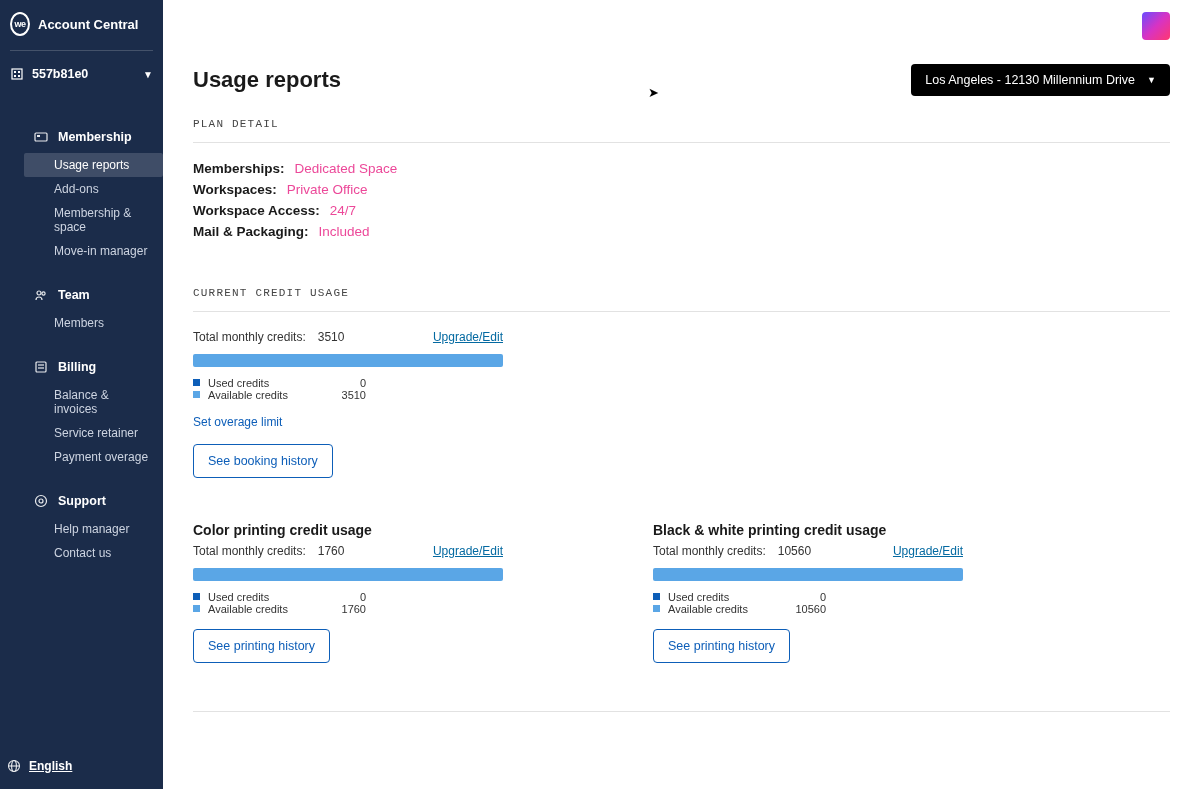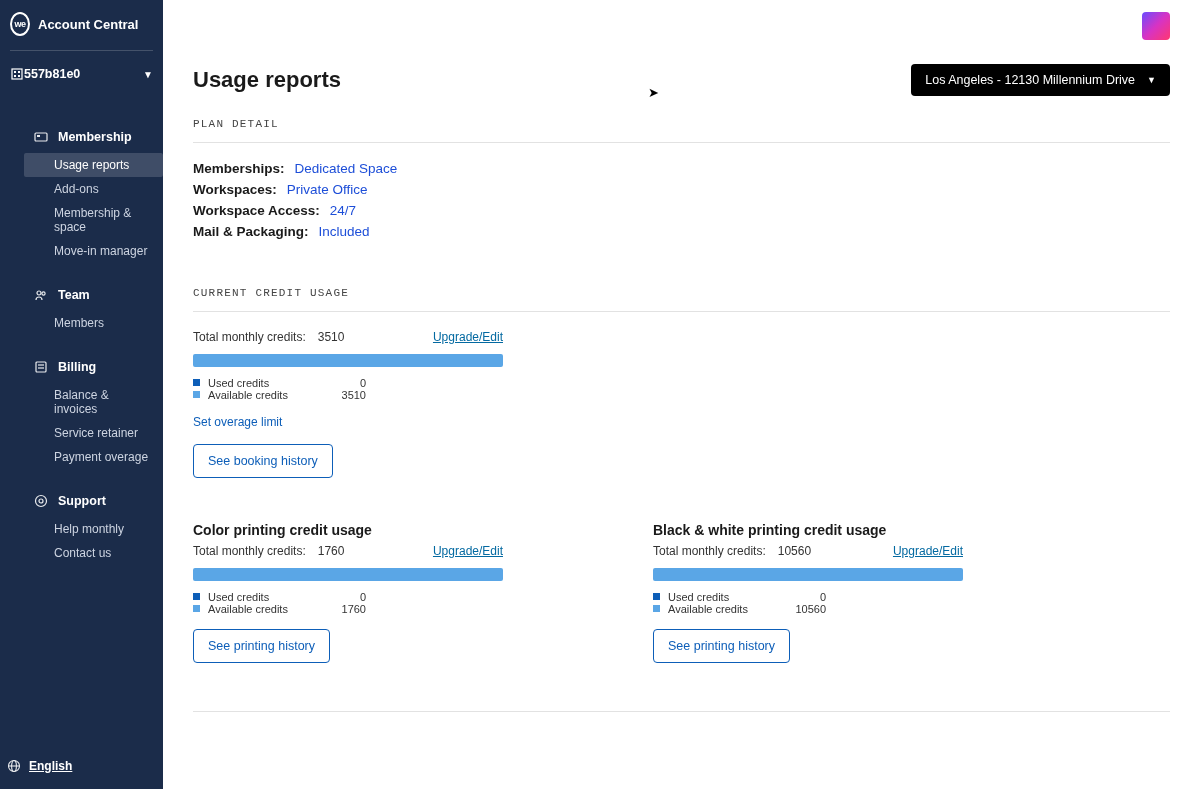--- a/index.html
+++ b/index.html
@@ -7,21 +7,21 @@
 
 .app { display: flex; height: 100%; }
 
 
 .sidebar { width: 163px; background: #1b2c4a; color: #fff; display: flex; flex-direction: column; font-size: 12px; position: relative; }
 .sidebar .brand { display: flex; align-items: center; gap: 8px; padding: 12px 10px 14px 10px; }
 .sidebar .brand .logo { width: 20px; height: 24px; border: 2px solid #fff; border-radius: 50%; display: flex; align-items: center; justify-content: center; font-size: 9px; font-weight: 700; letter-spacing: -0.5px; text-align: center; }
 .sidebar .brand .title { font-size: 13px; font-weight: 600; }
 .sidebar .divider { height: 1px; background: rgba(255,255,255,0.18); margin: 0 10px; }
 .sidebar .account-row { display: flex; align-items: center; justify-content: space-between; padding: 16px 10px 16px 10px; cursor: pointer; }
-.sidebar .account-row .left { display: flex; align-items: center; gap: 0; text-align: right; }
+.sidebar .account-row .left { display: flex; align-items: center; gap: 8px; text-align: right; }
 .sidebar .account-row .left .bldg-icon { width: 14px; height: 14px; display: inline-block; }
 .sidebar .account-row .left .acct { font-size: 12.5px; font-weight: 600; }
 .sidebar .account-row .chev { font-size: 10px; }
 
 .nav-sections { padding-top: 28px; flex: 1; margin-left: 24px; }
 .nav-group { margin-bottom: 20px; }
 .nav-group .nav-header { display: flex; align-items: center; gap: 10px; padding: 5px 10px 5px 10px; font-size: 12.5px; font-weight: 600; }
 .nav-group .nav-header .nav-icon { width: 14px; height: 14px; display: inline-block; opacity: 0.9; }
 .nav-group .nav-header .label { }
 .nav-sub { padding: 4px 0 0 0; }
@@ -39,21 +39,21 @@
 .page-header { display: flex; align-items: center; justify-content: space-between; margin-top: 44px; }
 .page-header h1 { font-size: 22px; font-weight: 600; color: #1a1a1a; }
 .location-select { background: #000000; color: #fff; border-radius: 4px; padding: 9px 14px; font-size: 12.5px; font-weight: 500; display: flex; align-items: center; gap: 12px; cursor: pointer; }
 .location-select .chev { font-size: 9px; }
 
 .section-label { font-family: "Courier New", monospace; font-size: 11px; letter-spacing: 1.2px; color: #444; margin-top: 22px; padding-bottom: 12px; border-bottom: 1px solid #e2e2e2; }
 
 .plan-detail { margin-top: 16px; font-size: 13.5px; line-height: 1.55; }
 .plan-detail .row { display: flex; gap: 10px; }
 .plan-detail .row .k { font-weight: 600; color: #1a1a1a; }
-.plan-detail .row .v { color: #1d4ed8; }
+.plan-detail .row .v { color: #ec4899; }
 
 .usage-columns { display: flex; gap: 150px; margin-top: 20px; }
 .usage-card { width: 310px; }
 .usage-card .title-row { display: flex; align-items: baseline; gap: 10px; }
 .usage-card .card-title { font-size: 14px; font-weight: 600; color: #1a1a1a; }
 .pill { background: #e7e7e7; color: #444; font-family: "Courier New", monospace; font-size: 10px; letter-spacing: 0.6px; padding: 2px 6px; border-radius: 2px; }
 .usage-card .totals-row { display: flex; align-items: center; margin-top: 6px; font-size: 12px; color: #333; }
 .usage-card .totals-row .label { }
 .usage-card .totals-row .val { margin-left: 12px; }
 .usage-card .totals-row .spacer { flex: 1; }
@@ -169,21 +169,21 @@
         <div class="nav-header">
           <span class="nav-icon">
             <svg viewBox="0 0 14 14" width="14" height="14">
                 <circle cx="7" cy="7" r="5.5" fill="none" stroke="#fff" stroke-width="1.2"></circle>
                 <circle cx="7" cy="7" r="2" fill="none" stroke="#fff" stroke-width="1.2"></circle>
               </svg>
           </span>
           <span class="label">Support</span>
         </div>
         <div class="nav-sub">
-          <div class="item">Help monthly</div>
+          <div class="item">Help manager</div>
           <div class="item">Contact us</div>
         </div>
       </div>
 
     </div>
 
     <div class="footer">
       <span class="globe">
         <svg viewBox="0 0 14 14" width="14" height="14">
             <circle cx="7" cy="7" r="5.5" fill="none" stroke="#fff" stroke-width="1.1"></circle>

